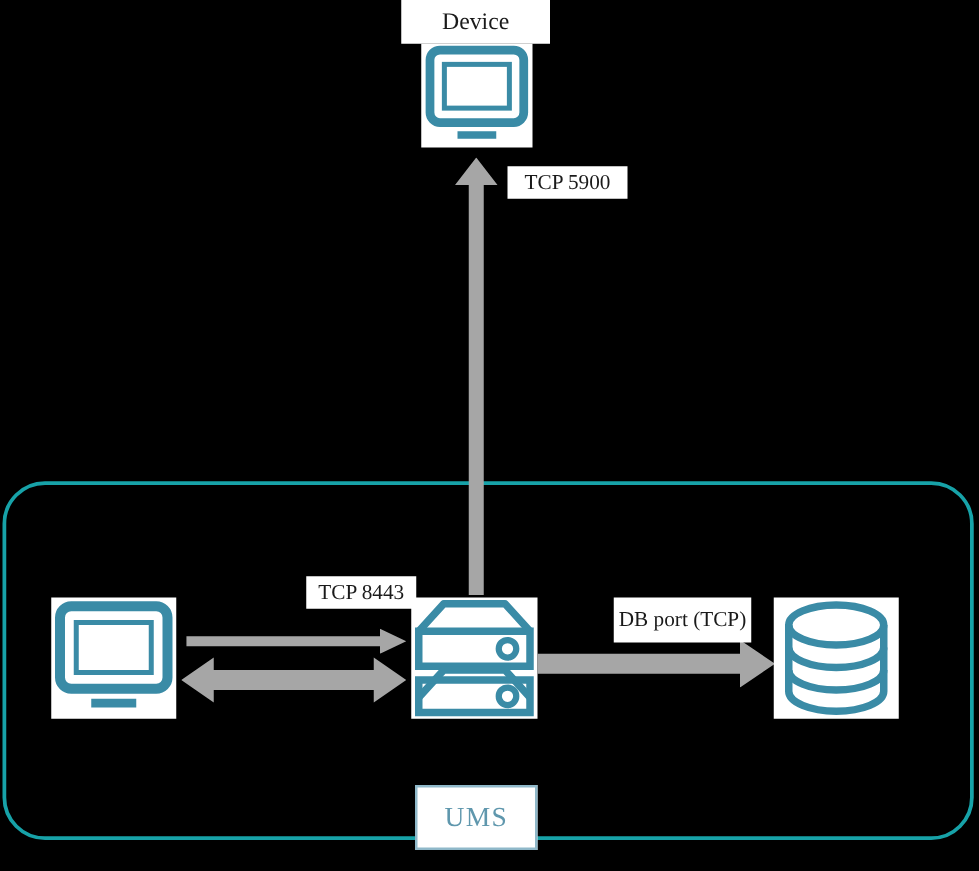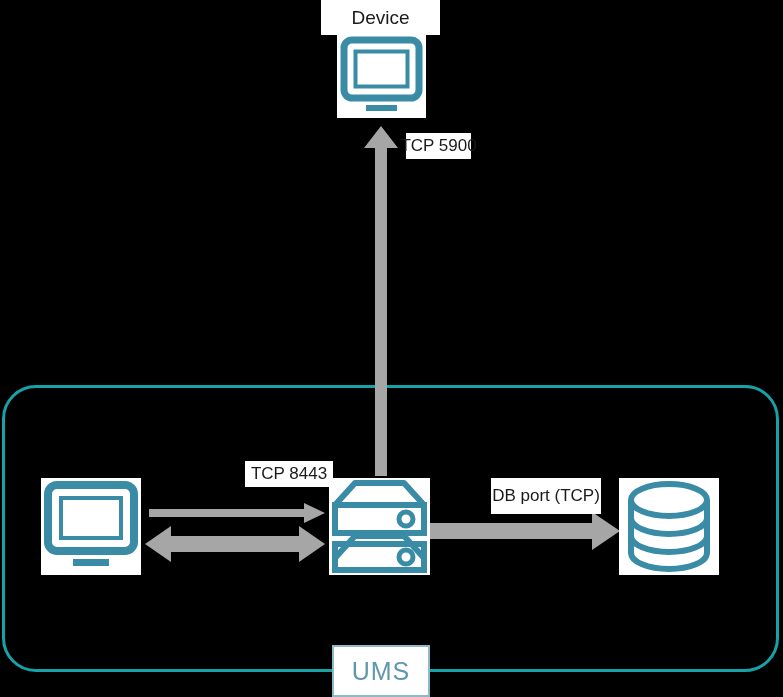--- a/index.html
+++ b/index.html
@@ -5,65 +5,65 @@
   html, body {
     margin: 0;
     padding: 0;
     background: #000000;
   }
   #canvas {
     position: relative;
     width: 783px;
     height: 697px;
     background: #000000;
-    font-family: Liberation Sans, sans-serif;
+    font-family: Liberation Serif, serif;
     overflow: hidden;
   }
   
   .ums-boundary {
     position: absolute;
     left: 2px;
     top: 385px;
     width: 777px;
     height: 287px;
     border: 3px solid #17a2a8;
     border-radius: 34px;
     box-sizing: border-box;
     background: transparent;
   }
   .ums-tag {
     position: absolute;
     left: 332px;
-    top: 645px;
+    top: 628px;
     width: 98px;
     height: 52px;
     background: #ffffff;
     border: 2px solid #8fb8c9;
     box-sizing: border-box;
     display: flex;
     align-items: center;
     justify-content: center;
     color: #5f97ad;
-    font-size: 25px;
+    font-size: 22px;
     letter-spacing: 1px;
   }
   
   .label-box {
     position: absolute;
     background: #ffffff;
     color: #1a1a1a;
     font-size: 17px;
     display: flex;
     align-items: center;
     justify-content: center;
     white-space: nowrap;
     box-sizing: border-box;
   }
   .label-device  { left: 321px; top: 0px;   width: 119px; height: 35px; font-size: 19px; }
-  .label-5900    { left: 406px; top: 133px; width: 65px;  height: 26px; }
+  .label-5900    { left: 406px; top: 133px; width: 96px;  height: 26px; }
   .label-8443    { left: 245px; top: 461px; width: 88px;  height: 26px; }
   .label-dbport  { left: 491px; top: 478px; width: 110px; height: 36px; }
 
   
   .icon-plate {
     position: absolute;
     background: #ffffff;
     box-sizing: border-box;
   }
   .plate-device-mon { left: 337px; top: 35px;  width: 89px;  height: 83px; }

